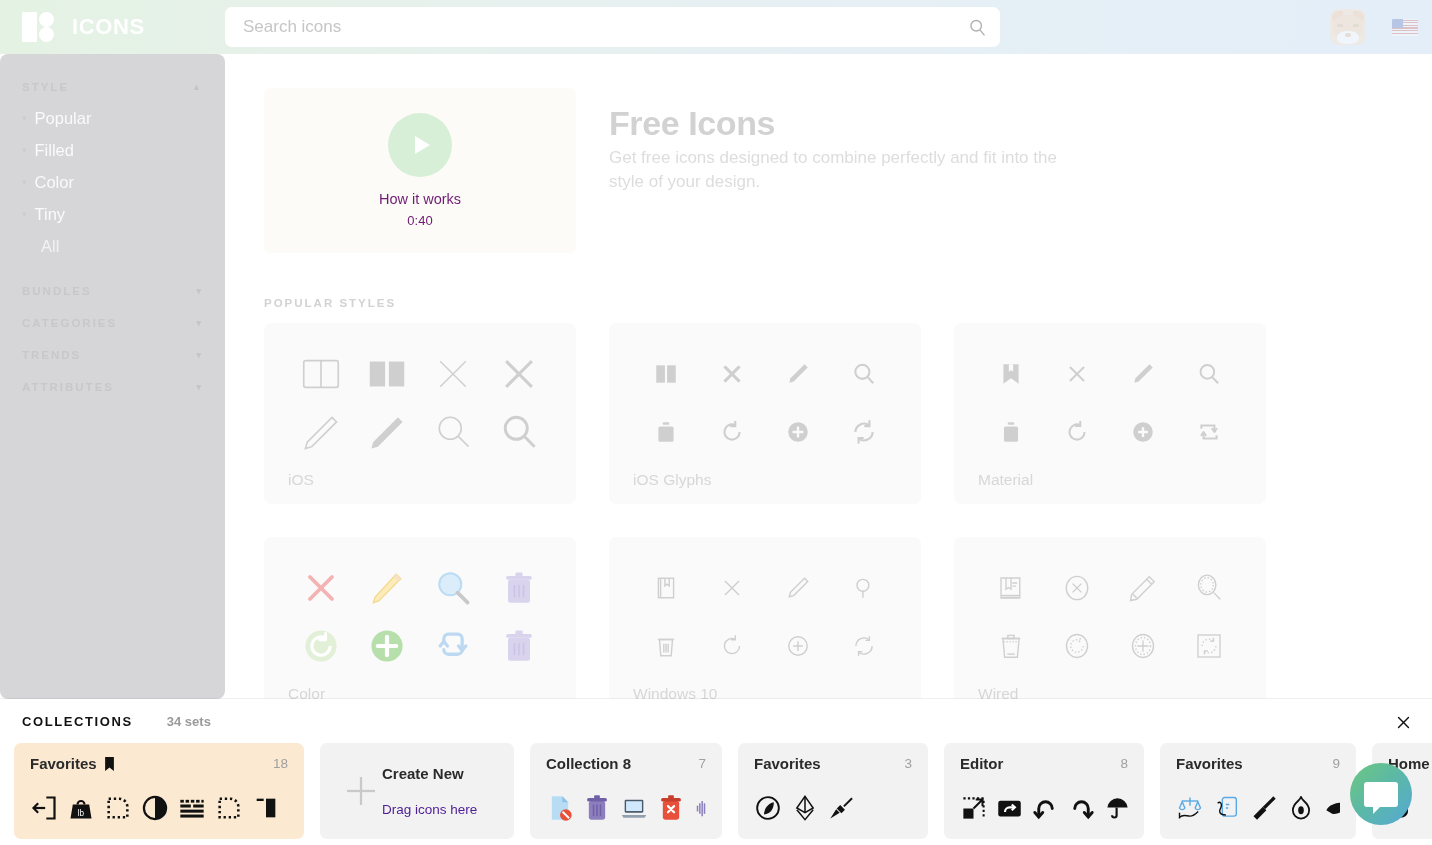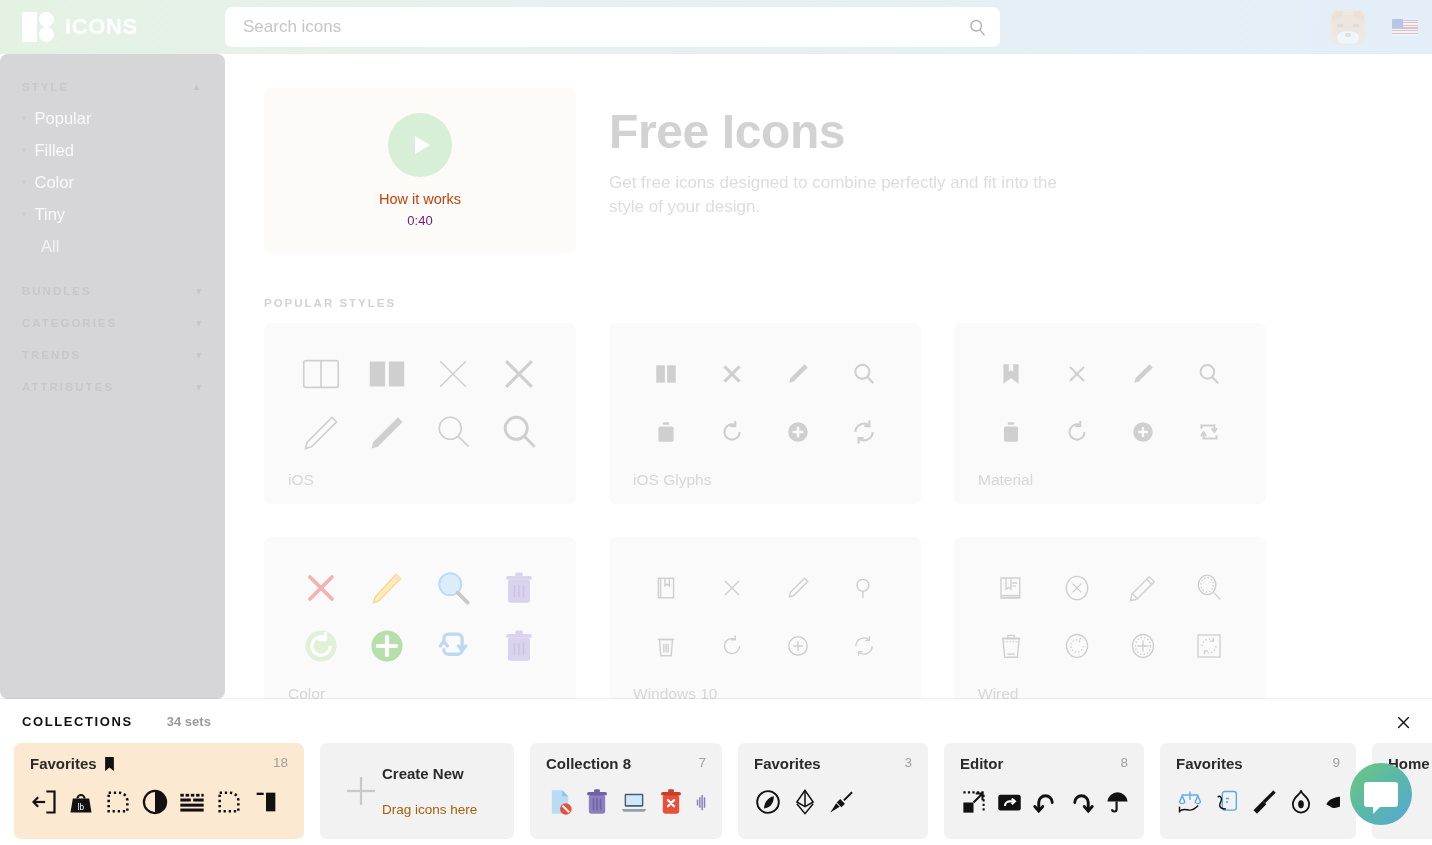--- a/index.html
+++ b/index.html
@@ -10,21 +10,21 @@
     overflow: hidden;
   }
   #app { position: relative; width: 1432px; height: 845px; background:#fff; }
 
   
   .header {
     position: absolute; top:0; left:0; width:1432px; height:54px;
     background: linear-gradient(100deg, #e4f2e3 0%, #e7f1ec 28%, #e6f0f4 55%, #e3eef9 100%);
     display:flex; align-items:center;
   }
-  .logo-wrap { width:225px; height:54px; display:flex; align-items:center; padding-left:22px; gap:9px; }
+  .logo-wrap { width:225px; height:54px; display:flex; align-items:center; padding-left:22px; gap:16px; }
   .logo-mark { position:relative; width:34px; height:30px; flex:none; }
   .logo-mark .lm-sq { position:absolute; left:0; top:0; width:15px; height:30px; background:#fff; border-radius:1px; }
   .logo-mark .lm-c1 { position:absolute; left:17px; top:0; width:15px; height:15px; background:#fff; border-radius:50%; }
   .logo-mark .lm-c2 { position:absolute; left:17px; top:15px; width:15px; height:15px; background:#fff; border-radius:50%; }
   .logo-text { color:#fff; font-size:22px; font-weight:700; letter-spacing:0.6px; }
 
   .searchbar {
     position:absolute; left:225px; top:7px; width:775px; height:40px;
     background:#ffffff; border-radius:7px; display:flex; align-items:center;
   }
@@ -75,25 +75,25 @@
   .hero { display:flex; padding:34px 39px 0 39px; gap:33px; }
   .video-card {
     width:312px; height:165px; background:#fcfbf7; border-radius:6px;
     display:flex; flex-direction:column; align-items:center; justify-content:center;
   }
   .play-circle {
     width:64px; height:64px; border-radius:50%; background:#d7efd6;
     display:flex; align-items:center; justify-content:center; margin-bottom:14px;
   }
   .play-tri { width:0; height:0; border-left:15px solid #fff; border-top:9px solid transparent; border-bottom:9px solid transparent; margin-left:4px; }
-  .video-title { font-size:14.5px; color:#c2410c; margin-bottom:6px; }
+  .video-title { font-size:14.5px; color:#701a75; margin-bottom:6px; }
   .video-time { font-size:13px; color:#701a75; }
 
   .hero-text { padding-top:16px; max-width:470px; }
-  .hero-title { font-size:48px; font-weight:700; color:#d2d2d2; letter-spacing:-0.4px; margin-bottom:12px; }
+  .hero-title { font-size:34px; font-weight:700; color:#d2d2d2; letter-spacing:-0.4px; margin-bottom:3px; }
   .hero-sub { font-size:17px; line-height:1.42; color:#dddddd; }
 
   .section-label { padding:44px 0 14px 39px; font-size:11.5px; letter-spacing:2px; font-weight:700; color:#d2d2d2; }
 
   .styles-grid { padding:0 39px; display:grid; grid-template-columns:repeat(3, 312px); gap:33px; }
   .style-card {
     height:181px; background:#fafafa; border-radius:7px; padding:22px 24px 0 24px;
   }
   .icon-row { display:grid; grid-template-columns:repeat(4,1fr); align-items:center; justify-items:center; height:58px; }
   .style-name { font-size:15.5px; color:#d7d7d7; margin-top:10px; }
@@ -113,26 +113,26 @@
   .coll-card {
     background:#f2f2f2; border-radius:7px; padding:12px 16px 0 16px; flex:none; position:relative;
   }
   .coll-card.fav-active { background:#fbe9d1; width:290px; }
   .coll-card.w195 { width:192px; }
   .coll-card.w190 { width:190px; }
   .coll-card.w200 { width:200px; }
   .coll-card.w195b { width:196px; }
   .coll-card.w150 { width:150px; }
   .coll-card.create { width:194px; display:flex; align-items:center; padding:0 20px; }
-  .cc-top { display:flex; justify-content:space-between; margin-bottom:10px; }
+  .cc-top { display:flex; align-items:center; justify-content:space-between; margin-bottom:16px; }
   .cc-name { font-size:15px; font-weight:700; color:#2a2a2a; display:flex; align-items:center; gap:7px; }
   .cc-num { font-size:13.5px; color:#a0a0a0; }
   .cc-icons { display:flex; gap:9px; align-items:center; overflow:hidden; height:40px; }
   .create-title { font-size:15px; font-weight:700; color:#2a2a2a; }
-  .create-sub { font-size:13.5px; color:#a16207; margin-top:20px; }
+  .create-sub { font-size:13.5px; color:#4c1d95; margin-top:20px; }
 
   .fab {
     position:absolute; right:20px; bottom:20px; width:62px; height:62px; border-radius:50%;
     background:linear-gradient(135deg,#6ec77f 0%, #5cb9a4 45%, #55a8d6 100%);
     display:flex; align-items:center; justify-content:center;
   }
   .bubble { position:relative; width:34px; height:25px; background:#fff; border-radius:3px; }
   .bubble:after { content:""; position:absolute; left:9px; bottom:-7px; width:0; height:0;
     border-left:8px solid #fff; border-bottom:8px solid transparent; }
 </style>

